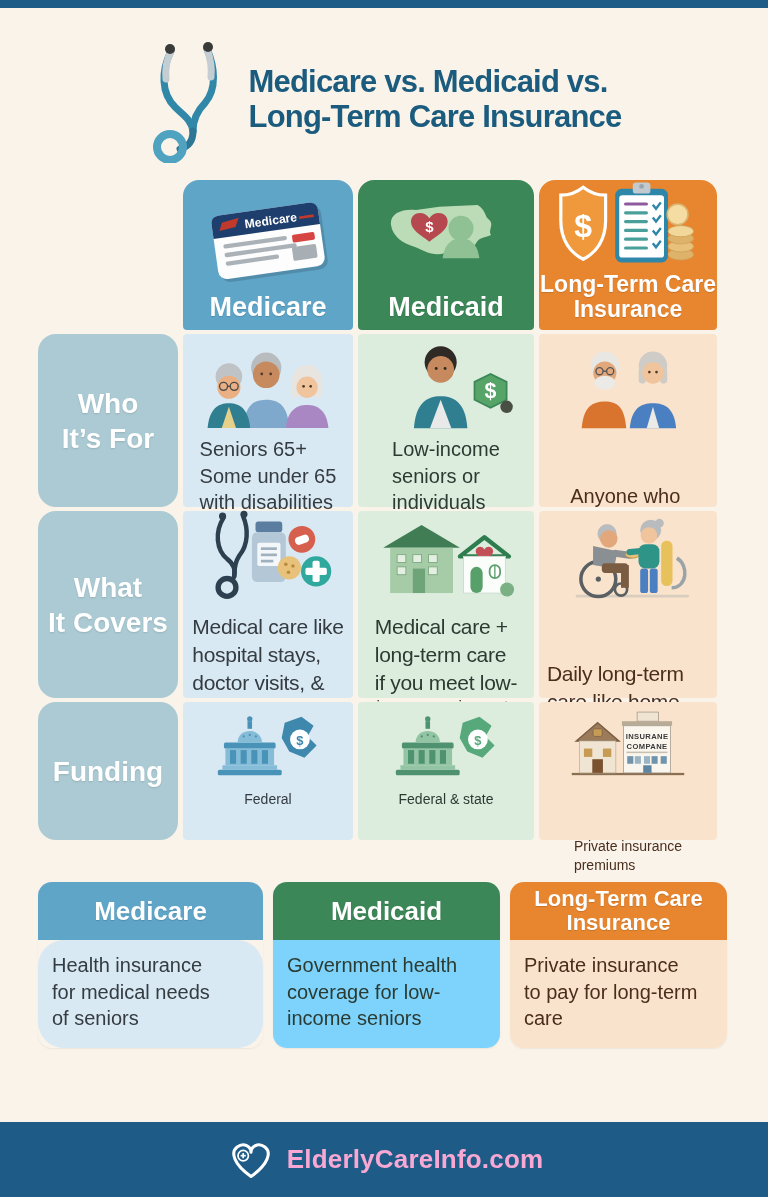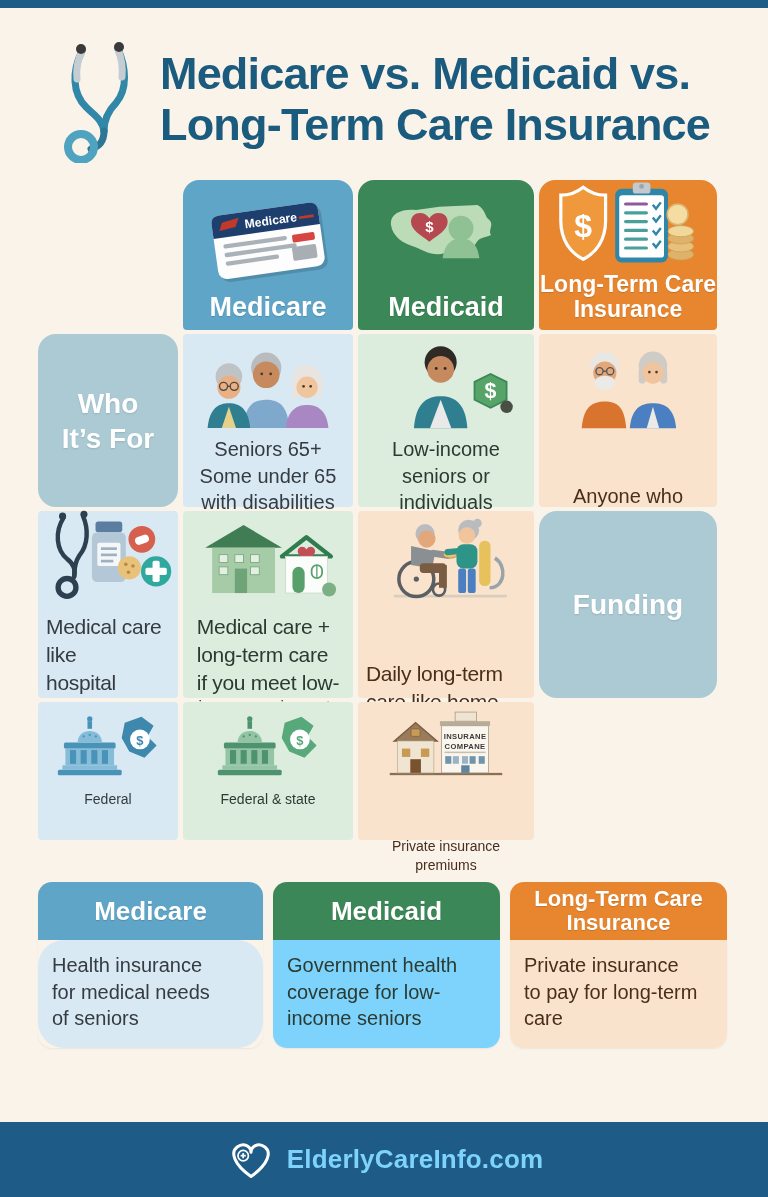--- a/index.html
+++ b/index.html
@@ -10,21 +10,21 @@
     font-family:"Liberation Sans","DejaVu Sans",sans-serif;
     color:#333;
   }
   .pre { white-space:pre-line; }
 
   .topbar { height:8px; background:#1d5c87; }
 
   
   .title-wrap { display:flex; align-items:center; justify-content:center; gap:10px; margin-top:16px; height:150px; }
   .steth { width:92px; height:122px; flex:0 0 auto; margin-top:6px; }
-  .title-text { color:#1b5b7e; font-weight:bold; font-size:45px; line-height:1.14; letter-spacing:-0.8px; }
+  .title-text { color:#1b5b7e; font-weight:bold; font-size:31px; line-height:1.14; letter-spacing:-0.8px; }
 
   
   .grid {
     margin:6px 0 0 38px; width:680px;
     display:grid;
     grid-template-columns:140px 170px 176px 178px;
     grid-template-rows:150px 173px 187px 138px;
     column-gap:5px; row-gap:4px;
   }
   .hspacer { background:transparent; }
@@ -41,42 +41,42 @@
     display:flex; align-items:center; justify-content:center;
     color:#fff; font-weight:bold; font-size:28px; text-align:center; line-height:1.25;
     text-shadow:0 1px 2px rgba(0,0,0,.12);
   }
   .cell { border-radius:4px; display:flex; flex-direction:column; align-items:center; }
   .bg-med { background:#d9e9f3; }
   .bg-aid { background:#dcedde; }
   .bg-ltc { background:#fae3cc;gap:47px; }
   .cicon { height:96px; display:flex; align-items:flex-end; justify-content:center; padding-top:6px; }
   .row-last .cicon { height:80px; }
-  .ctext { font-size:20px; line-height:1.33; text-align:center; margin-top:6px; }
+  .ctext { font-size:20px; line-height:1.33; text-align:left; margin-top:6px; }
   .bg-med .ctext { color:#343b41; }
   .bg-aid .ctext { color:#2c3b31; }
   .bg-ltc .ctext { color:#4a2e1d; }
   .row-covers .ctext { text-align:left; font-size:21px; letter-spacing:-0.3px; padding:0 8px; }
   .ctext-small { font-size:15.5px; letter-spacing:-0.3px; text-align:left; color:#2c3b31; padding:0 8px; }
   .row-last .ctext { font-size:14px; margin-top:8px; }
 
   
   .cards { margin:42px 0 0 38px; width:689px; display:flex; gap:10px; }
   .card { border-radius:14px; overflow:hidden; display:flex; flex-direction:column; height:166px; box-shadow:0 1px 2px rgba(0,0,0,.06); }
   .card-1 { width:225px; } .card-2 { width:227px; } .card-3 { width:217px; }
   .card-head { height:58px; display:flex; align-items:center; justify-content:center; color:#fff; font-weight:bold; font-size:26px; text-align:center; line-height:1.08; text-shadow:0 1px 1px rgba(0,0,0,.15); }
   .card-3 .card-head { font-size:22px; }
   .card-body { flex:1; padding:12px 14px; font-size:20px; line-height:1.33; }
   .cb-med { background:#d9e9f3; color:#343b41;border-radius:26px; }
   .cb-aid { background:#7dd3fc; color:#2c3b31; }
   .cb-ltc { background:#fae3cc; color:#4a2e1d; }
 
   
   .footer { position:absolute; left:0; bottom:0; width:768px; height:75px; background:#1e5c87; display:flex; align-items:center; justify-content:center; gap:10px; }
-  .footer-text { color:#7dd3fc; font-weight:bold; font-size:26px; letter-spacing:0.2px; }
+  .footer-text { color:#f9a8d4; font-weight:bold; font-size:26px; letter-spacing:0.2px; }
 
   svg text { font-family:"Liberation Sans","DejaVu Sans",sans-serif; }
 </style>
 </head>
 <body>
 
 <div>
   <div class="topbar"></div>
 
   <div class="title-wrap">
@@ -232,20 +232,22 @@
           <ellipse cx="54" cy="57" rx="12" ry="8" fill="#eceae6"></ellipse>
           <circle cx="48" cy="44" r="4" stroke="#555555" stroke-width="1.5" fill="none"></circle>
           <circle cx="60" cy="44" r="4" stroke="#555555" stroke-width="1.5" fill="none"></circle>
           <line x1="52" y1="44" x2="56" y2="44" stroke="#555555" stroke-width="1.5"></line>
         </svg>
       </div>
       <div class="ctext pre">Anyone who
 buys a policy</div>
     </div>
 
+    <div class="rlabel pre">What
+It Covers</div>
 
     <div class="cell bg-med row-covers">
       <div class="cicon">
         <svg width="150" height="98" viewBox="0 0 160 110">
           <path d="M30 10 C20 26 22 46 34 56 C42 62 44 68 42 76" stroke="#2d4050" stroke-width="5" fill="none" stroke-linecap="round"></path>
           <path d="M52 8 C58 22 58 40 48 52 C44 58 42 66 42 76" stroke="#2d4050" stroke-width="5" fill="none" stroke-linecap="round"></path>
           <circle cx="34" cy="88" r="10" stroke="#2d4050" stroke-width="6" fill="none"></circle>
           <circle cx="29" cy="8" r="4" fill="#2d4050"></circle>
             <circle cx="53" cy="6" r="4" fill="#2d4050"></circle>
           <rect x="66" y="14" width="30" height="12" rx="3" fill="#5b7da0"></rect>

